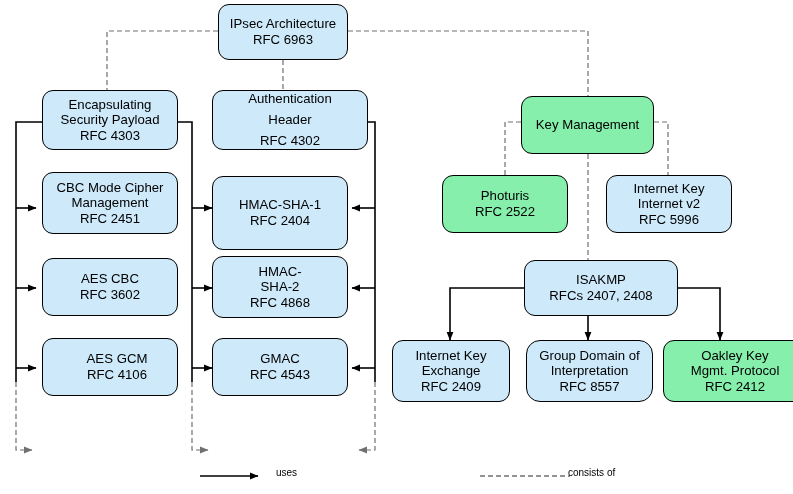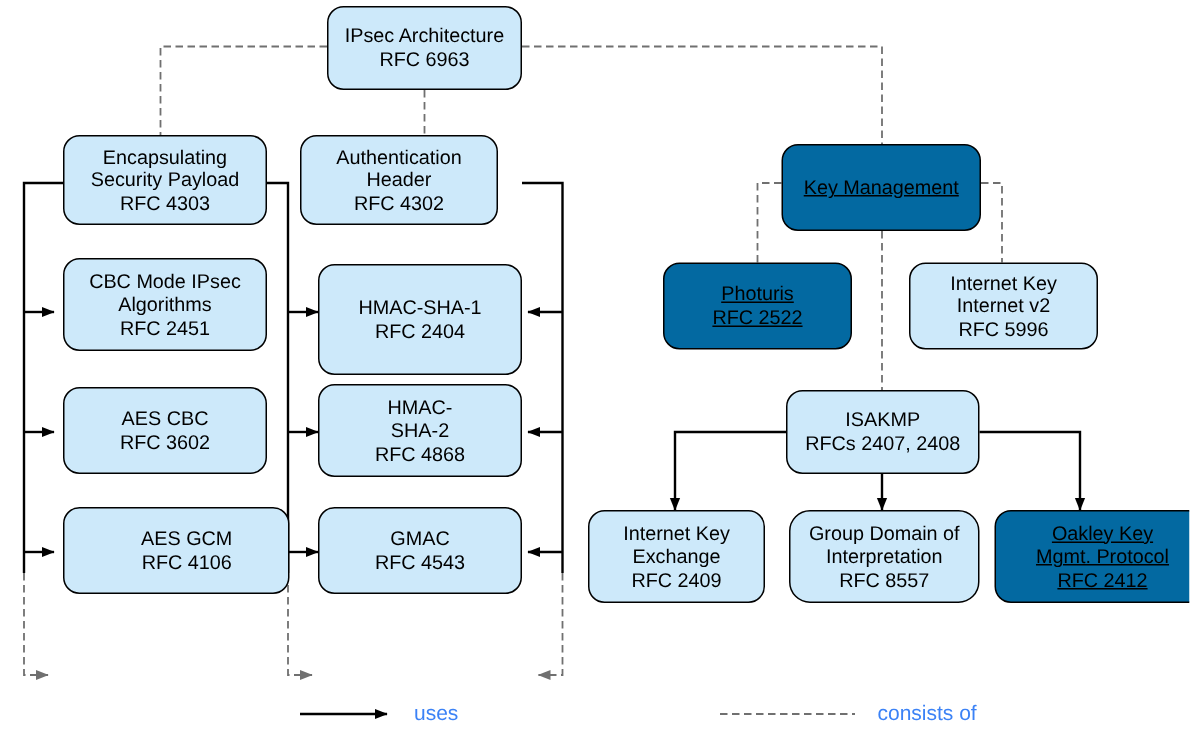--- a/index.html
+++ b/index.html
@@ -33,26 +33,26 @@
     flex-direction: column;
     align-items: center;
     justify-content: center;
     color: #000000;
     font-size: 13.2px;
     line-height: 15.6px;
     text-align: center;
     white-space: nowrap;
     z-index: 3;
   }
-  .node.white { background: #0369a1; text-decoration: underline; }
+  .node.white { background: #86efac; }
   .node .ln { display: block; }
   .legend-label {
     position: absolute;
-    font-size: 14px;
-    color: #3b82f6;
+    font-size: 10px;
+    color: #000000;
     white-space: nowrap;
     z-index: 3;
   }
 </style>
 </head>
 <body>
 
 <div id="canvas">
 
   <svg id="wires" viewBox="0 0 793 494">
@@ -119,36 +119,36 @@
     <span class="ln">RFC 6963</span>
   </div>
 
   <div class="node" style="left:42px; top:90px; width:136px; height:60px;">
     <span class="ln">Encapsulating</span>
     <span class="ln">Security Payload</span>
     <span class="ln">RFC 4303</span>
   </div>
 
   <div class="node" style="left:42px; top:172px; width:136px; height:62px;">
-    <span class="ln">CBC Mode IPsec</span>
-    <span class="ln">Algorithms</span>
+    <span class="ln">CBC Mode Cipher</span>
+    <span class="ln">Management</span>
     <span class="ln">RFC 2451</span>
   </div>
 
   <div class="node" style="left:42px; top:258px; width:136px; height:58px;">
     <span class="ln">AES CBC</span>
     <span class="ln">RFC 3602</span>
   </div>
 
-  <div class="node" style="left:42px; top:338px; width:151px; height:58px;padding-left:14px;">
+  <div class="node" style="left:42px; top:338px; width:136px; height:58px;padding-left:14px;">
     <span class="ln">AES GCM</span>
     <span class="ln">RFC 4106</span>
   </div>
 
-  <div class="node" style="left:200px; top:90px; width:132px; height:60px;">
+  <div class="node" style="left:212px; top:90px; width:156px; height:60px;justify-content:space-between;">
     <span class="ln">Authentication</span>
     <span class="ln">Header</span>
     <span class="ln">RFC 4302</span>
   </div>
 
   <div class="node" style="left:212px; top:176px; width:136px; height:74px;">
     <span class="ln">HMAC-SHA-1</span>
     <span class="ln">RFC 2404</span>
   </div>
 
@@ -171,21 +171,21 @@
     <span class="ln">Photuris</span>
     <span class="ln">RFC 2522</span>
   </div>
 
   <div class="node" style="left:606px; top:175px; width:126px; height:58px;">
     <span class="ln">Internet Key</span>
     <span class="ln">Internet v2</span>
     <span class="ln">RFC 5996</span>
   </div>
 
-  <div class="node" style="left:524px; top:260px; width:129px; height:56px;align-items:center;">
+  <div class="node" style="left:524px; top:260px; width:154px; height:56px;align-items:center;">
     <span class="ln">ISAKMP</span>
     <span class="ln">RFCs 2407, 2408</span>
   </div>
 
   <div class="node" style="left:392px; top:340px; width:118px; height:62px;">
     <span class="ln">Internet Key</span>
     <span class="ln">Exchange</span>
     <span class="ln">RFC 2409</span>
   </div>
 
@@ -195,15 +195,15 @@
     <span class="ln">RFC 8557</span>
   </div>
 
   <div class="node white" style="left:663px; top:340px; width:144px; height:62px;">
     <span class="ln">Oakley Key</span>
     <span class="ln">Mgmt. Protocol</span>
     <span class="ln">RFC 2412</span>
   </div>
 
   <div class="legend-label" style="left:276px; top:467px;">uses</div>
-  <div class="legend-label" style="left:585px; top:467px;">consists of</div>
+  <div class="legend-label" style="left:568px; top:467px;">consists of</div>
 
 </div>
 
 </body></html>

